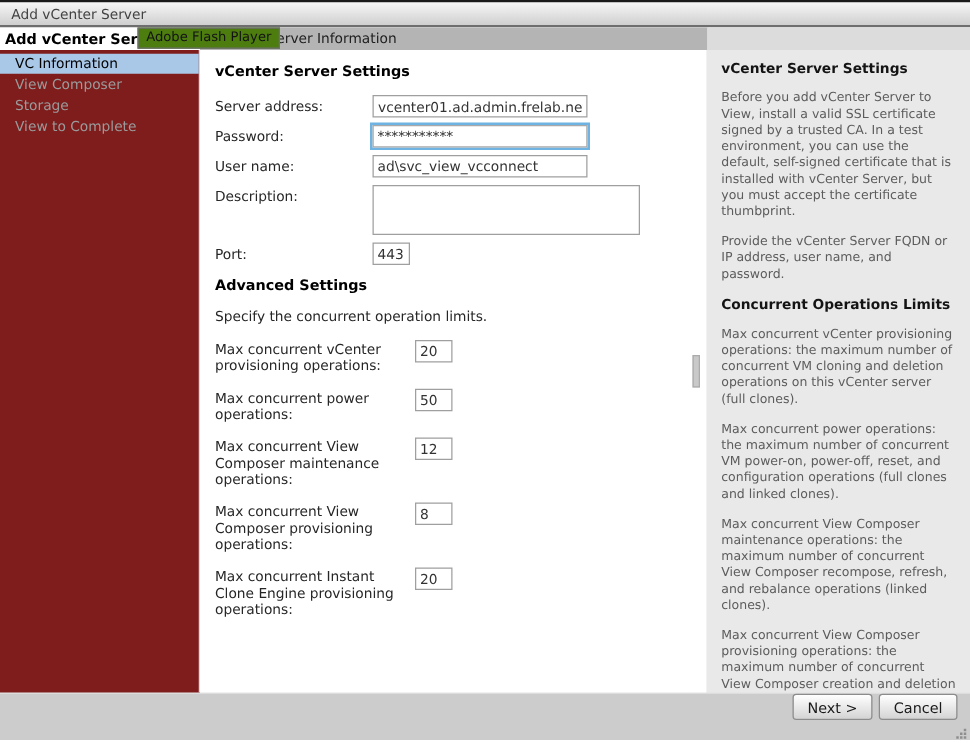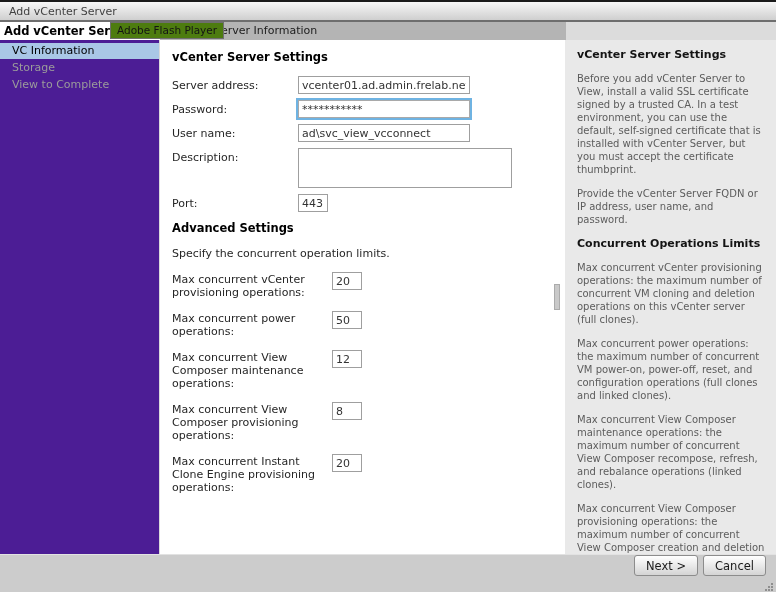--- a/index.html
+++ b/index.html
@@ -30,21 +30,21 @@
 
   .flash-tooltip {
     position:absolute; left:110px; top:22px; z-index:10;
     height:17px; line-height:15px; padding:0 6px;
     background:#4d7c0f; border:1px solid #6f6f6f; color:#141414;
     font-size:10.5px; white-space:nowrap;
   }
 
   .bodyrow { display:flex; height:514px; }
 
-  .sidebar { width:160px; background:#4c1d95; border-right:1px solid #dadada; padding-top:3px; }
+  .sidebar { width:160px; background:#7f1d1d; border-right:1px solid #dadada; padding-top:3px; }
   .side-item { height:16px; line-height:16px; padding-left:12px; color:#9b9b9b; margin-bottom:1px; cursor:default; }
   .side-item.selected { background:#a9c7e6; color:#000; }
 
   .formarea { width:391px; background:#fff; padding:10px 0 0 12px; }
   .form-h { font-weight:bold; font-size:11.5px; color:#000; margin-bottom:12px; }
   .frow { display:flex; margin-bottom:6px; }
   .flabel { width:126px; padding-top:3px; color:#262626; }
   .tinput {
     width:172px; height:18px; border:1px solid #9f9f9f; background:#fff;
     font-family:inherit; font-size:11px; color:#333; padding:1px 3px;
@@ -106,20 +106,21 @@
     <div class="steprow-mid">vCenter Server Information</div>
     <div class="steprow-right"></div>
   </div>
 
   <div class="flash-tooltip">Adobe Flash Player</div>
 
   <div class="bodyrow">
 
     <div class="sidebar">
       <div class="side-item selected">VC Information</div>
+      <div class="side-item">View Composer</div>
       <div class="side-item">Storage</div>
       <div class="side-item">View to Complete</div>
     </div>
 
     <div class="formarea">
       <div class="form-h">vCenter Server Settings</div>
 
       <div class="frow">
         <div class="flabel">Server address:</div>
         <input class="tinput" type="text" value="vcenter01.ad.admin.frelab.net" style="">

